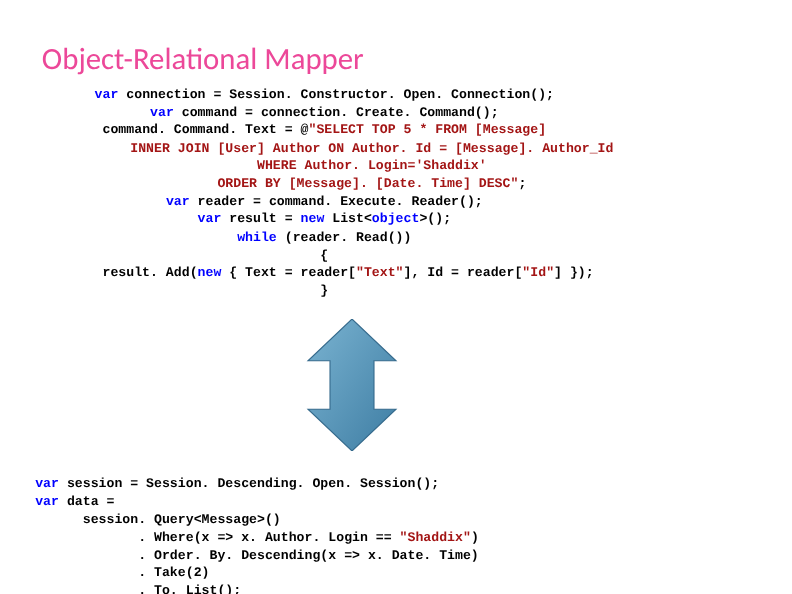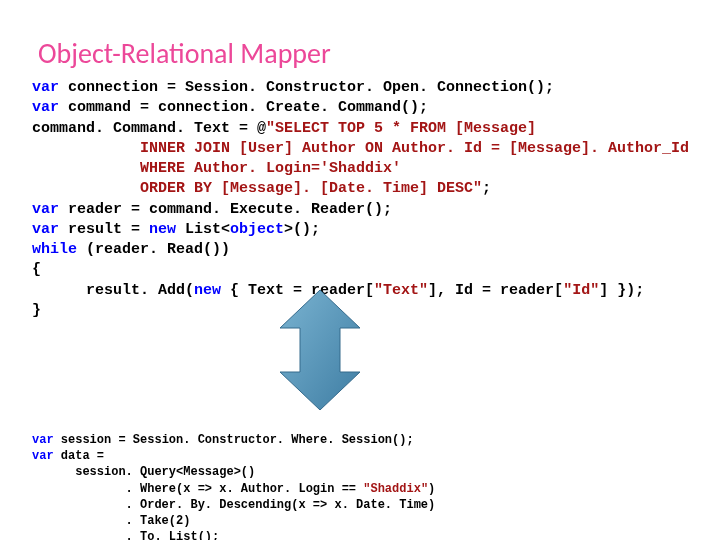--- a/index.html
+++ b/index.html
@@ -19,24 +19,25 @@
     font-size: 28px;
     color: #ec4899;
     font-weight: 400;
     margin-top: 12px;
   }
   .code-block-1 {
     position: absolute;
     top: 78px;
     left: 32px;
     font-family: Consolas, "Courier New", monospace;
-    font-size: 15px;
+    font-size: 12px;
     font-weight: bold;
     line-height: 1.35;
     white-space: pre;
+    text-align: center;
   }
   .code-block-2 {
     position: absolute;
     top: 432px;
     left: 32px;
     font-family: Consolas, "Courier New", monospace;
     font-size: 12px;
     font-weight: bold;
     line-height: 1.35;
     white-space: pre;
@@ -79,19 +80,19 @@
   <defs>
     <linearGradient id="g" x1="0" y1="0" x2="1" y2="1">
       <stop offset="0%" stop-color="#7AB3D1"></stop>
       <stop offset="100%" stop-color="#3E7DA3"></stop>
     </linearGradient>
   </defs>
   <polygon points="50,0 90,38 70,38 70,82 90,82 50,120 10,82 30,82 30,38 10,38" fill="url(#g)" stroke="#356A8C" stroke-width="1"></polygon>
 </svg>
 </div>
 
-<div class="code-block-2"><span class="kw-blue">var</span><span class="plain"> session = Session. Constructor. Where. Session();</span>
+<div class="code-block-2"><span class="kw-blue">var</span><span class="plain"> session = Session. Descending. Open. Session();</span>
 <span class="kw-blue">var</span><span class="plain"> data =</span>
 <span class="plain">      session. Query&lt;Message&gt;()</span>
 <span class="plain">             . Where(x =&gt; x. Author. Login == </span><span class="str">"Shaddix"</span><span class="plain">)</span>
 <span class="plain">             . Order. By. Descending(x =&gt; x. Date. Time)</span>
 <span class="plain">             . Take(2)</span>
 <span class="plain">             . To. List();</span></div>
 
 </body></html>

